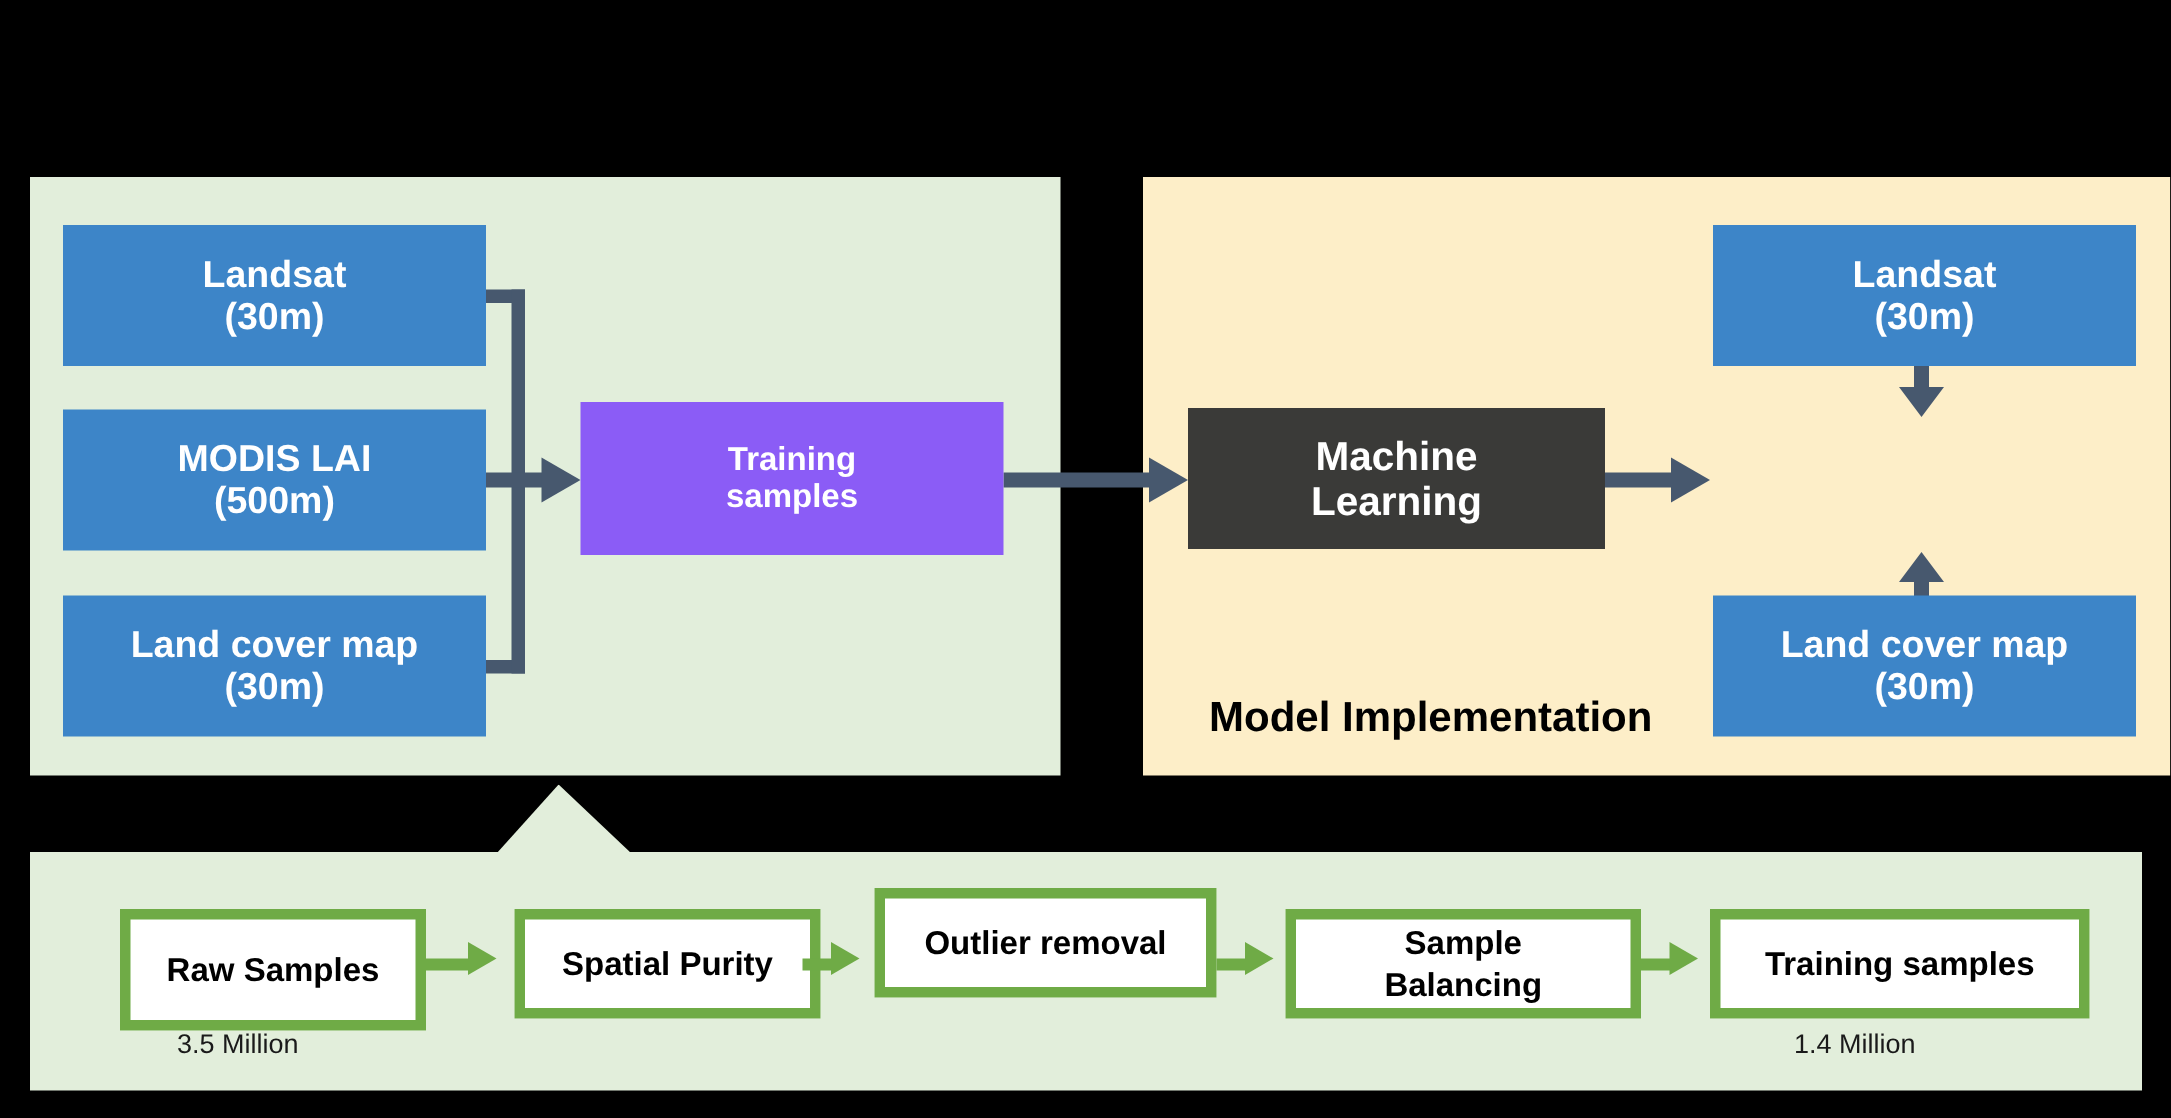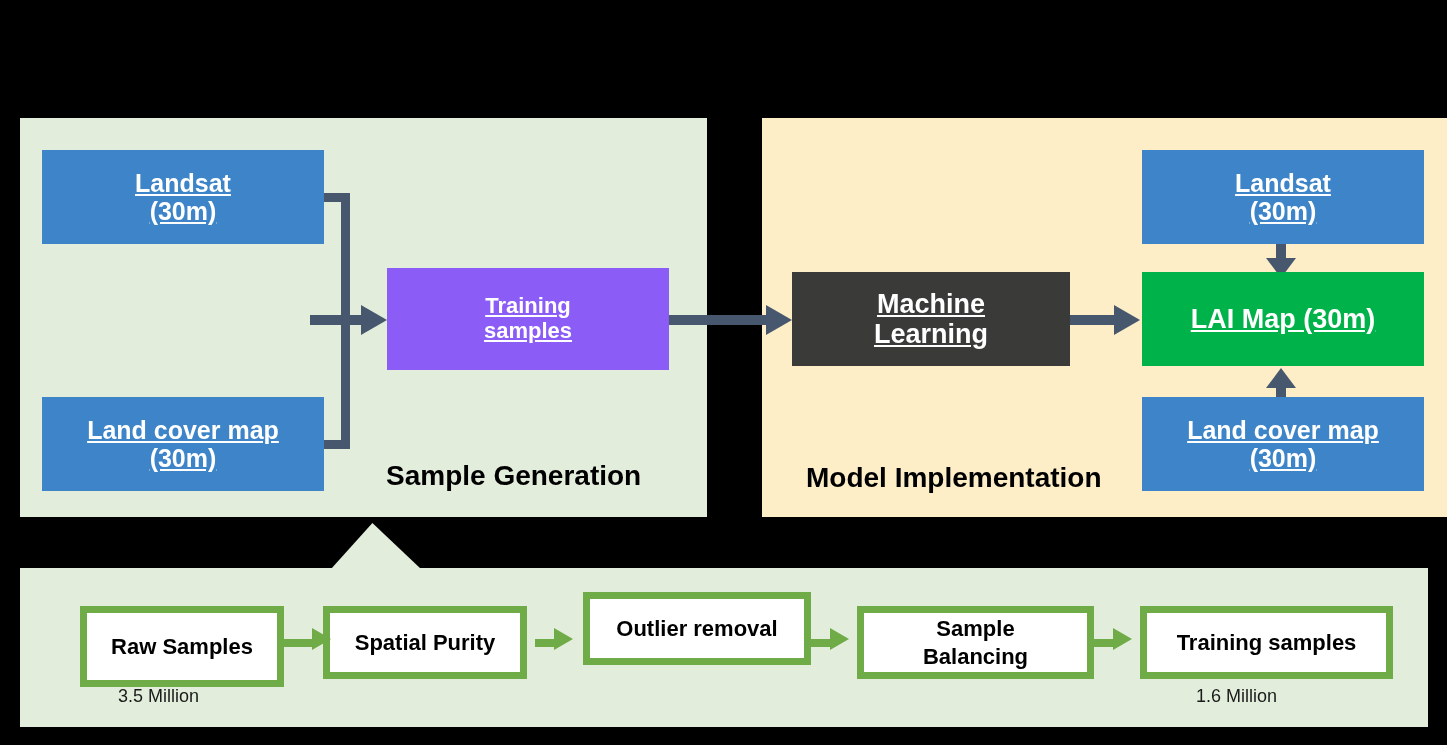--- a/index.html
+++ b/index.html
@@ -36,21 +36,20 @@
   .node {
     position: absolute;
     box-sizing: border-box;
     display: flex;
     align-items: center;
     justify-content: center;
     text-align: center;
     font-weight: bold;
     line-height: 1.12;
     white-space: pre-line;
-    text-decoration: underline;
   }
   .node-blue  { background: #3d85c8; color: #ffffff; font-size: 25px; }
   .node-red   { background: #8b5cf6; color: #ffffff; font-size: 22px; }
   .node-dark  { background: #3a3a38; color: #ffffff; font-size: 27px; }
   .node-green { background: #00b24a; color: #ffffff; font-size: 27px; }
 
   
   .n-landsat-l    { left: 42px;  top: 150px; width: 282px; height: 94px; }
   .n-modis        { left: 42px;  top: 273px; width: 282px; height: 94px; }
   .n-landcover-l  { left: 42px;  top: 397px; width: 282px; height: 94px; }
@@ -141,21 +140,21 @@
     align-items: center;
     justify-content: center;
     text-align: center;
     font-weight: bold;
     font-size: 22px;
     color: #000000;
     line-height: 1.25;
     white-space: pre-line;
   }
   .s1 { left: 80px;   top: 606px; width: 204px; height: 81px; }
-  .s2 { left: 323px;  top: 606px; width: 204px; height: 73px; }
+  .s2 { left: 343px;  top: 606px; width: 204px; height: 73px; }
   .s3 { left: 583px;  top: 592px; width: 228px; height: 73px; }
   .s4 { left: 857px;  top: 606px; width: 237px; height: 73px; }
   .s5 { left: 1140px; top: 606px; width: 253px; height: 73px; }
 
   .garrow-line { position: absolute; background: #6fab46; height: 8px; top: 639px; }
   .ga1 { left: 284px;  width: 30px; }
   .ga2 { left: 535px;  width: 21px; }
   .ga3 { left: 811px;  width: 21px; }
   .ga4 { left: 1094px; width: 21px; }
   .garrow-head {
@@ -206,32 +205,32 @@
   <div class="arrow-ml-lai"></div>
 
   <div class="conn line-landsat-lai"></div>
   <div class="arrow-landsat-lai"></div>
 
   <div class="conn line-lc-lai"></div>
   <div class="arrow-lc-lai"></div>
 
   <div class="node node-blue n-landsat-l">Landsat
 (30m)</div>
+  <div class="node node-blue n-modis">MODIS LAI
+(500m)</div>
   <div class="node node-blue n-landcover-l">Land cover map
 (30m)</div>
   <div class="node node-red  n-training">Training
 samples</div>
 
-  <div class="panel-label label-sample-gen">Sample Generation</div>
 
   <div class="node node-dark  n-ml">Machine
 Learning</div>
   <div class="node node-blue  n-landsat-r">Landsat
 (30m)</div>
-  <div class="node node-green n-laimap">LAI Map (30m)</div>
   <div class="node node-blue  n-landcover-r">Land cover map
 (30m)</div>
 
   <div class="panel-label label-model-impl">Model Implementation</div>
 
   <div class="step s1">Raw Samples</div>
   <div class="step s2">Spatial Purity</div>
   <div class="step s3">Outlier removal</div>
   <div class="step s4">Sample
 Balancing</div>
@@ -240,15 +239,15 @@
   <div class="garrow-line ga1"></div>
   <div class="garrow-head gh1"></div>
   <div class="garrow-line ga2"></div>
   <div class="garrow-head gh2"></div>
   <div class="garrow-line ga3"></div>
   <div class="garrow-head gh3"></div>
   <div class="garrow-line ga4"></div>
   <div class="garrow-head gh4"></div>
 
   <div class="count count-raw">3.5 Million</div>
-  <div class="count count-train">1.6 Million</div>
+  <div class="count count-train">1.4 Million</div>
 
 </div>
 
 </body></html>

